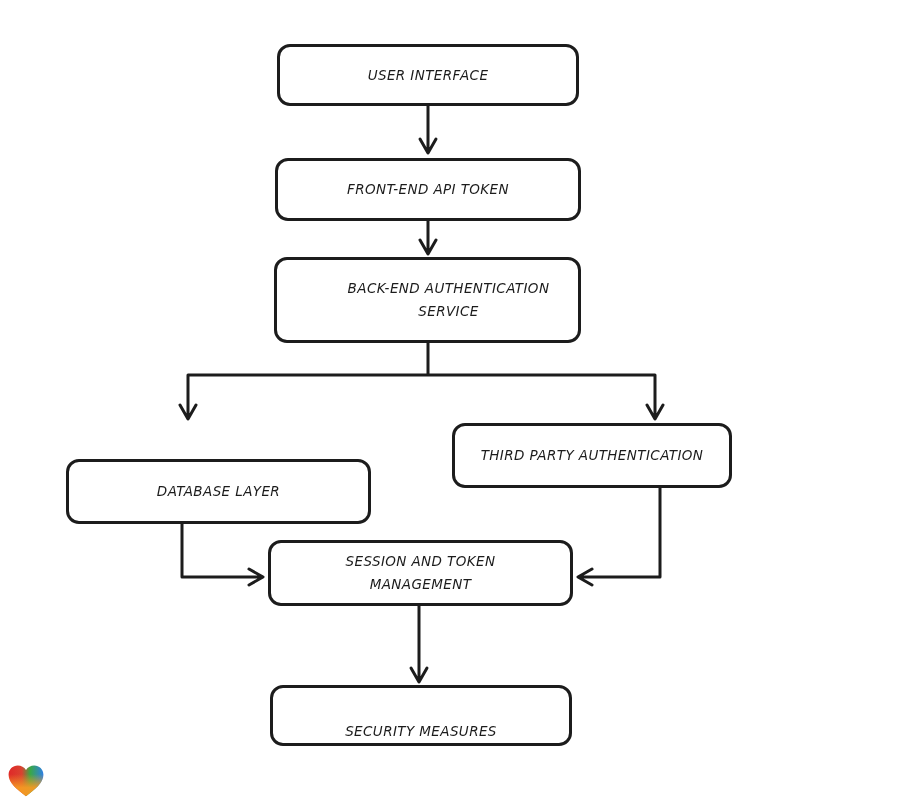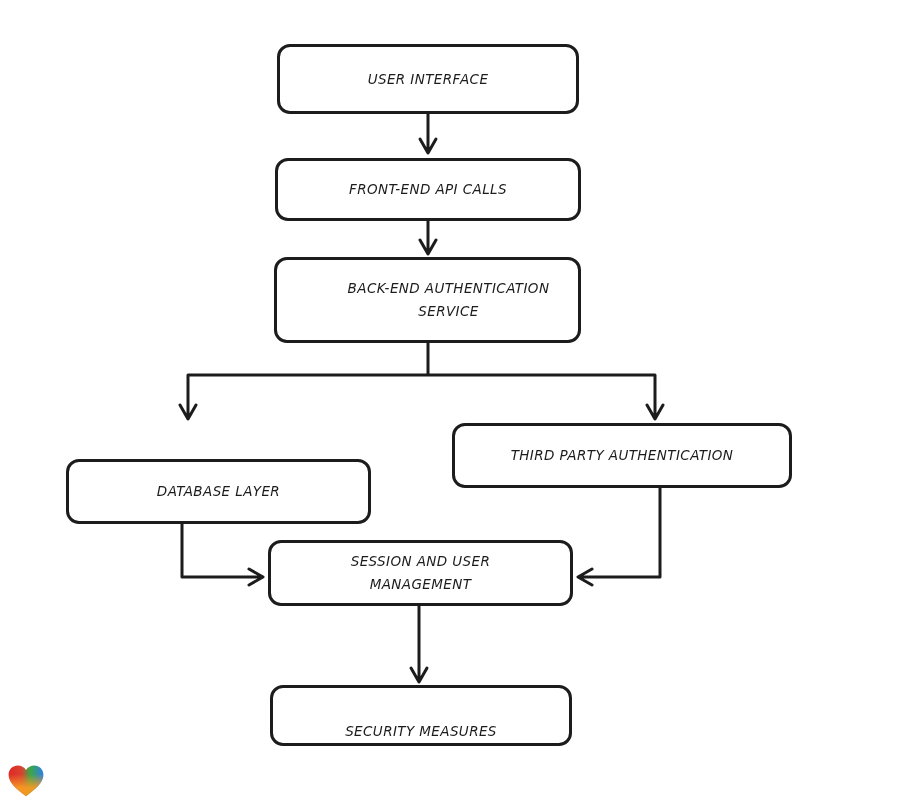--- a/index.html
+++ b/index.html
@@ -70,43 +70,43 @@
 
     <path d="M428 343 L428 375 M188 375 L655 375 M188 375 L188 418 M180 405 L188 419 L196 405 M655 375 L655 418 M647 405 L655 419 L663 405"></path>
 
     <path d="M182 488 L182 577 L261 577 M249 569 L263 577 L249 585"></path>
 
     <path d="M660 488 L660 577 L580 577 M592 569 L578 577 L592 585"></path>
 
     <path d="M419 606 L419 681 M411 668 L419 682 L427 668"></path>
   </svg>
 
-  <div class="node" style="left:277px; top:44px;  width:302px; height:70px;">
+  <div class="node" style="left:277px; top:44px;  width:302px; height:62px;">
     <span class="node-label">USER INTERFACE</span>
   </div>
 
   <div class="node" style="left:275px; top:158px; width:306px; height:63px;">
-    <span class="node-label">FRONT-END API CALLS</span>
+    <span class="node-label">FRONT-END API TOKEN</span>
   </div>
 
   <div class="node" style="left:274px; top:257px; width:307px; height:86px;padding-left:42px;">
     <span class="node-label">BACK-END AUTHENTICATION
 SERVICE</span>
   </div>
 
   <div class="node" style="left:66px;  top:423px; width:305px; height:65px;margin-top:36px;">
     <span class="node-label">DATABASE LAYER</span>
   </div>
 
-  <div class="node" style="left:452px; top:423px; width:340px; height:65px;">
+  <div class="node" style="left:452px; top:423px; width:280px; height:65px;">
     <span class="node-label">THIRD PARTY AUTHENTICATION</span>
   </div>
 
   <div class="node" style="left:268px; top:540px; width:305px; height:66px;">
-    <span class="node-label">SESSION AND USER
+    <span class="node-label">SESSION AND TOKEN
 MANAGEMENT</span>
   </div>
 
   <div class="node" style="left:270px; top:685px; width:302px; height:61px;align-items:flex-end;">
     <span class="node-label">SECURITY MEASURES</span>
   </div>
 
   <div class="logo">
     <svg width="38" height="36" viewBox="0 0 36 33" aria-hidden="true">
       <defs>

